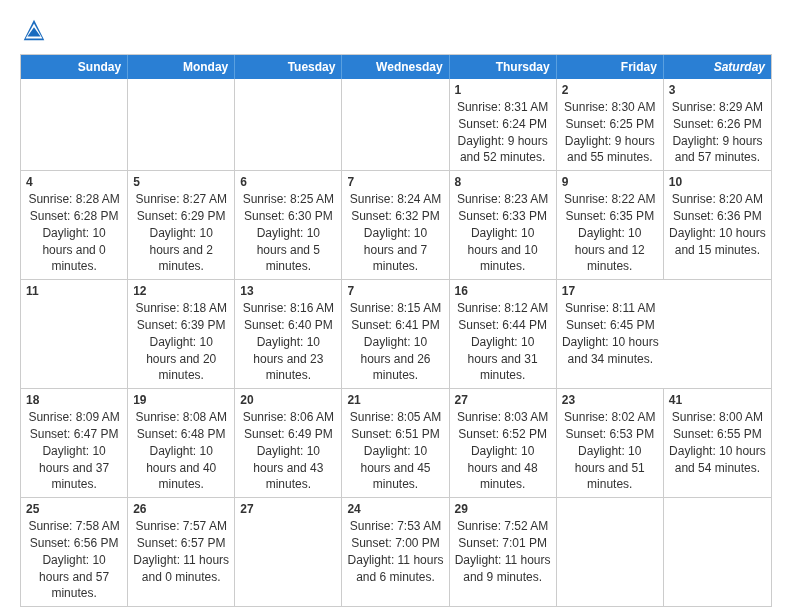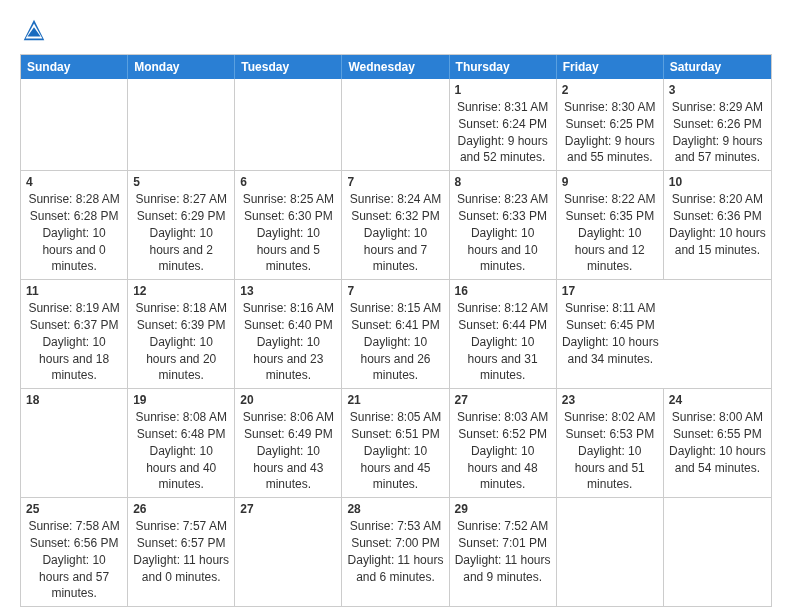--- a/index.html
+++ b/index.html
@@ -68,24 +68,24 @@
     .cal-header-row {
       display: grid;
       grid-template-columns: repeat(7, 1fr);
       background: #2a7fd4;
     }
     .cal-header-cell {
       color: #fff;
       font-weight: bold;
       font-size: 12px;
       padding: 5px 6px;
-      text-align: left;
+      text-align: right;
       border-right: 1px solid #5aa0e0;
     }
-    .cal-header-cell:last-child { border-right: none; }
+    .cal-header-cell:last-child { border-right: none; font-style: italic; }
     .cal-body {
       flex: 1;
       display: flex;
       flex-direction: column;
     }
     .cal-row {
       display: grid;
       grid-template-columns: repeat(7, 1fr);
       flex: 1;
       border-top: 1px solid #ccc;
@@ -192,21 +192,20 @@
             <div class="cell-info">Sunrise: 8:22 AM<br>Sunset: 6:35 PM<br>Daylight: 10 hours and 12 minutes.</div>
           </div>
           <div class="cal-cell">
             <span class="day-num">10</span>
             <div class="cell-info">Sunrise: 8:20 AM<br>Sunset: 6:36 PM<br>Daylight: 10 hours and 15 minutes.</div>
           </div>
         </div>
         <div class="cal-row">
           <div class="cal-cell">
             <span class="day-num">11</span>
-            <div class="cell-info">Sunrise: 8:19 AM<br>Sunset: 6:37 PM<br>Daylight: 10 hours and 18 minutes.</div>
           </div>
           <div class="cal-cell">
             <span class="day-num">12</span>
             <div class="cell-info">Sunrise: 8:18 AM<br>Sunset: 6:39 PM<br>Daylight: 10 hours and 20 minutes.</div>
           </div>
           <div class="cal-cell">
             <span class="day-num">13</span>
             <div class="cell-info">Sunrise: 8:16 AM<br>Sunset: 6:40 PM<br>Daylight: 10 hours and 23 minutes.</div>
           </div>
           <div class="cal-cell">
@@ -218,20 +217,21 @@
             <div class="cell-info">Sunrise: 8:12 AM<br>Sunset: 6:44 PM<br>Daylight: 10 hours and 31 minutes.</div>
           </div>
           <div class="cal-cell">
             <span class="day-num">17</span>
             <div class="cell-info">Sunrise: 8:11 AM<br>Sunset: 6:45 PM<br>Daylight: 10 hours and 34 minutes.</div>
           </div>
         </div>
         <div class="cal-row">
           <div class="cal-cell">
             <span class="day-num">18</span>
+            <div class="cell-info">Sunrise: 8:09 AM<br>Sunset: 6:47 PM<br>Daylight: 10 hours and 37 minutes.</div>
           </div>
           <div class="cal-cell">
             <span class="day-num">19</span>
             <div class="cell-info">Sunrise: 8:08 AM<br>Sunset: 6:48 PM<br>Daylight: 10 hours and 40 minutes.</div>
           </div>
           <div class="cal-cell">
             <span class="day-num">20</span>
             <div class="cell-info">Sunrise: 8:06 AM<br>Sunset: 6:49 PM<br>Daylight: 10 hours and 43 minutes.</div>
           </div>
           <div class="cal-cell">
@@ -240,38 +240,38 @@
           </div>
           <div class="cal-cell">
             <span class="day-num">27</span>
             <div class="cell-info">Sunrise: 8:03 AM<br>Sunset: 6:52 PM<br>Daylight: 10 hours and 48 minutes.</div>
           </div>
           <div class="cal-cell">
             <span class="day-num">23</span>
             <div class="cell-info">Sunrise: 8:02 AM<br>Sunset: 6:53 PM<br>Daylight: 10 hours and 51 minutes.</div>
           </div>
           <div class="cal-cell">
-            <span class="day-num">24</span>
+            <span class="day-num">41</span>
             <div class="cell-info">Sunrise: 8:00 AM<br>Sunset: 6:55 PM<br>Daylight: 10 hours and 54 minutes.</div>
           </div>
         </div>
         <div class="cal-row">
           <div class="cal-cell">
             <span class="day-num">25</span>
             <div class="cell-info">Sunrise: 7:58 AM<br>Sunset: 6:56 PM<br>Daylight: 10 hours and 57 minutes.</div>
           </div>
           <div class="cal-cell">
             <span class="day-num">26</span>
             <div class="cell-info">Sunrise: 7:57 AM<br>Sunset: 6:57 PM<br>Daylight: 11 hours and 0 minutes.</div>
           </div>
           <div class="cal-cell">
             <span class="day-num">27</span>
           </div>
           <div class="cal-cell">
-            <span class="day-num">28</span>
+            <span class="day-num">24</span>
             <div class="cell-info">Sunrise: 7:53 AM<br>Sunset: 7:00 PM<br>Daylight: 11 hours and 6 minutes.</div>
           </div>
           <div class="cal-cell">
             <span class="day-num">29</span>
             <div class="cell-info">Sunrise: 7:52 AM<br>Sunset: 7:01 PM<br>Daylight: 11 hours and 9 minutes.</div>
           </div>
           <div class="cal-cell empty"></div>
           <div class="cal-cell empty"></div>
         </div>
       </div>

